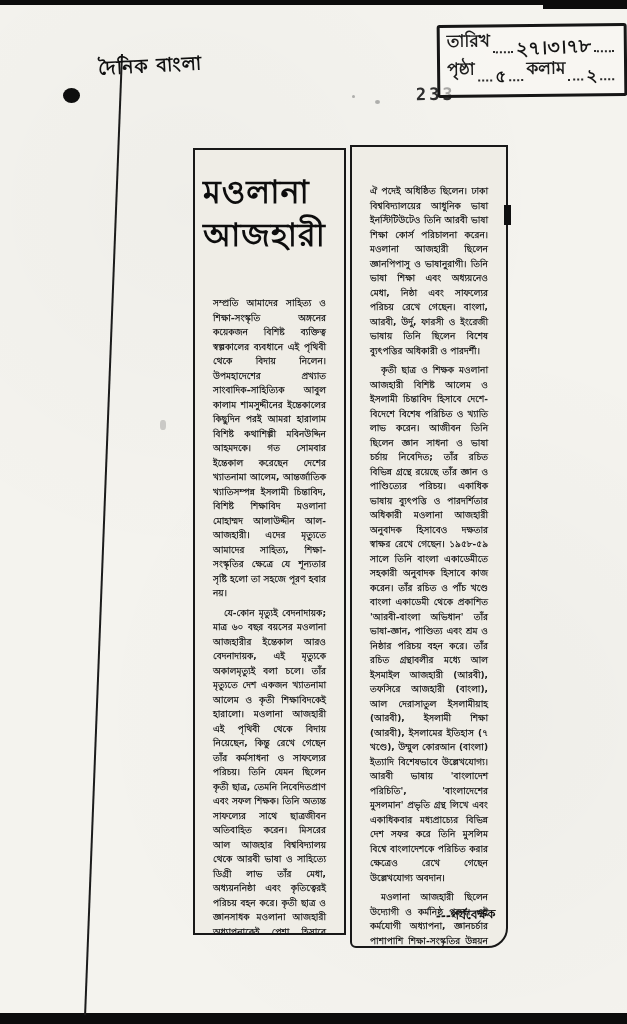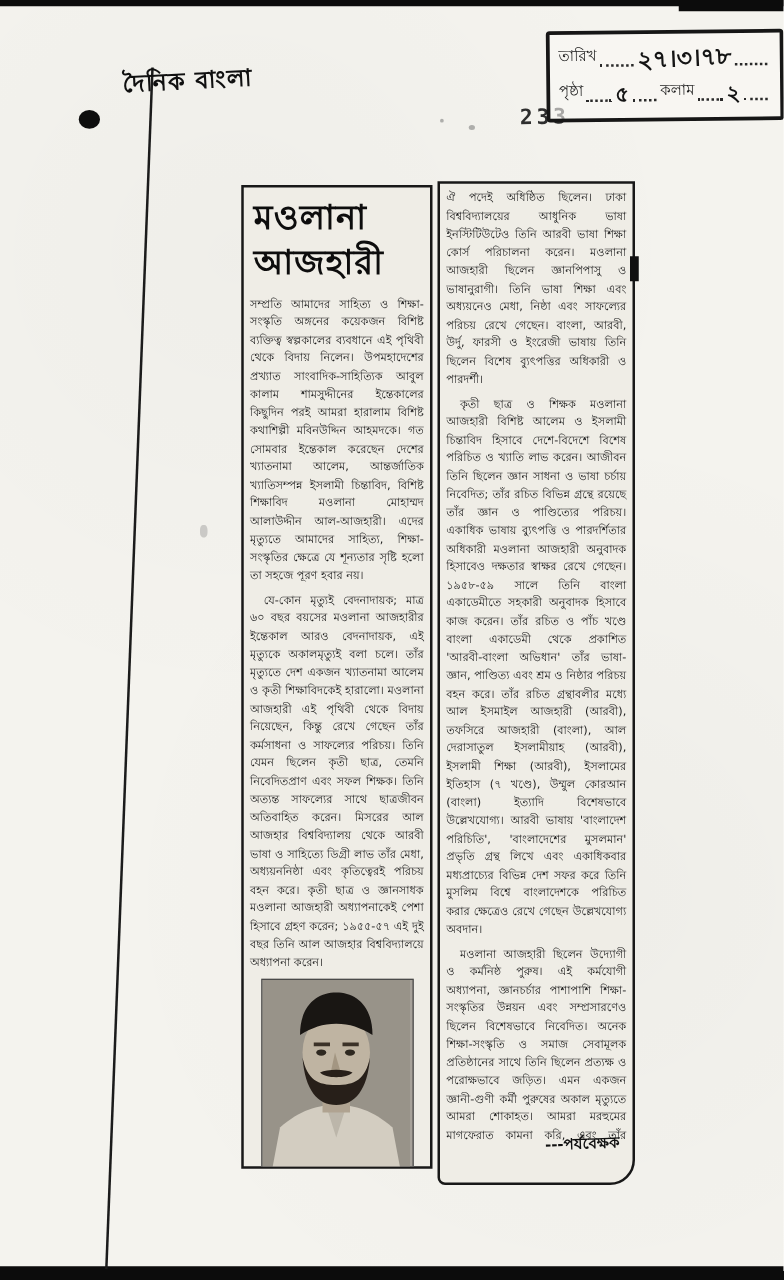--- a/index.html
+++ b/index.html
@@ -35,40 +35,40 @@
     font-family:"DejaVu Sans Mono", monospace;font-weight:bold;font-size:17px;
     letter-spacing:3px;color:#2e2e2e;transform:rotate(-1deg);
   }
   
   .stamp-box{
     position:absolute;left:437px;top:24px;width:170px;height:62px;
     border:3px solid #161616;border-radius:3px;padding:3px 7px 2px;
     transform:rotate(-.6deg);background:rgba(250,249,245,.6);
   }
   .stamp-row{display:flex;align-items:flex-end;height:28px;}
-  .stamp-label{font-size:12px;font-weight:normal;color:#1d1d1d;white-space:nowrap;padding-bottom:3px;}
+  .stamp-label{font-size:17px;font-weight:bold;color:#1d1d1d;white-space:nowrap;padding-bottom:3px;}
   .stamp-fill{flex:1;border-bottom:2px dotted #2a2a2a;margin:0 3px 5px;height:1px;min-width:8px;}
   .stamp-value{
     font-family:"DejaVu Serif", serif;font-size:19px;font-weight:bold;color:#141414;
     transform:rotate(-2deg);white-space:nowrap;line-height:1;padding-bottom:1px;
   }
   .stamp-value.small{font-size:17px;}
   
   .col{
     position:absolute;background:#efede6;border:2px solid #181818;
     overflow:hidden;box-sizing:border-box;
   }
   .col-left{left:193px;top:148px;width:153px;height:787px;}
   .col-right{left:350px;top:145px;width:158px;height:803px;border-radius:0 0 20px 6px;}
   .headline{
-    padding:7px 8px 4px;font-family:"DejaVu Serif", serif;font-weight:bold;
-    font-size:27px;line-height:1.35;color:#0d0d0d;letter-spacing:1px;
+    padding:21px 8px 4px;font-family:"DejaVu Serif", serif;font-weight:bold;
+    font-size:32px;line-height:1.35;color:#0d0d0d;letter-spacing:1px;
   }
-  .body-text{padding:3px 5px;font-size:9px;line-height:14.5px;text-align:justify;
-    font-weight:400;color:#1c1c1c;}
+  .body-text{padding:3px 18px;font-size:9px;line-height:14.5px;text-align:justify;
+    font-weight:700;color:#1c1c1c;margin-top:32px;}
   .body-text p{margin:0 0 5px;text-indent:11px;}
   .body-text p.first{text-indent:0;}
   .photo-frame{width:120px;height:152px;margin:3px auto 4px;border:1px solid #4a4a4a;background:#a7a29a;}
   .byline{
     position:absolute;right:10px;bottom:20px;font-size:12px;font-weight:bold;color:#101010;
     transform:rotate(-2deg);
   }
   .col-tab{position:absolute;left:504px;top:205px;width:7px;height:20px;background:#101010;}
   .smudge{position:absolute;background:#555;opacity:.25;border-radius:40%;}
 </style>

